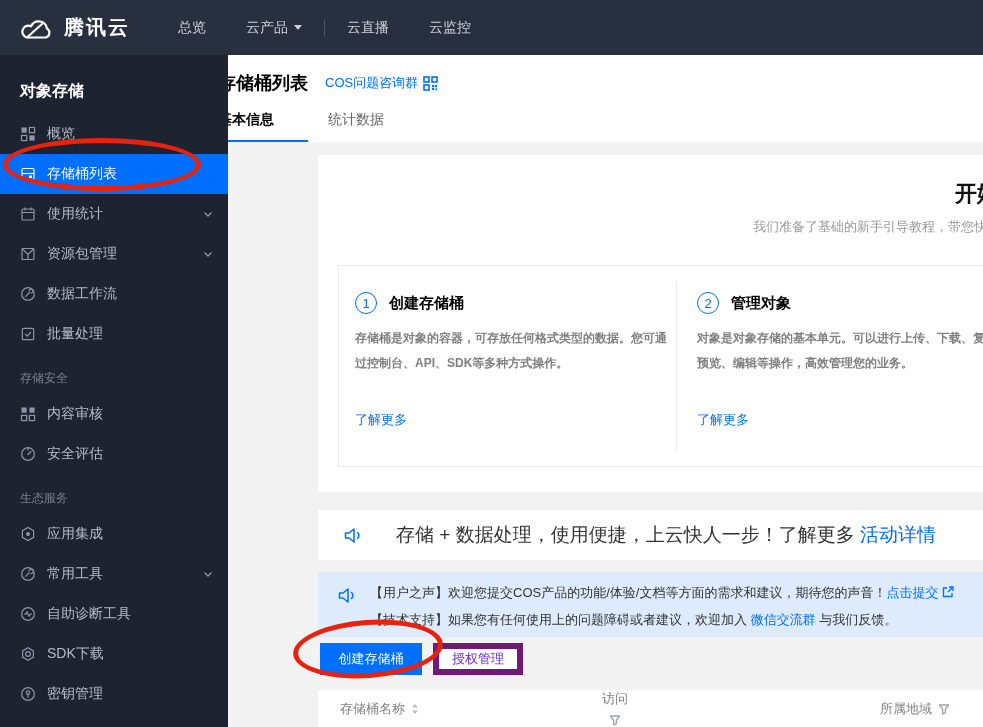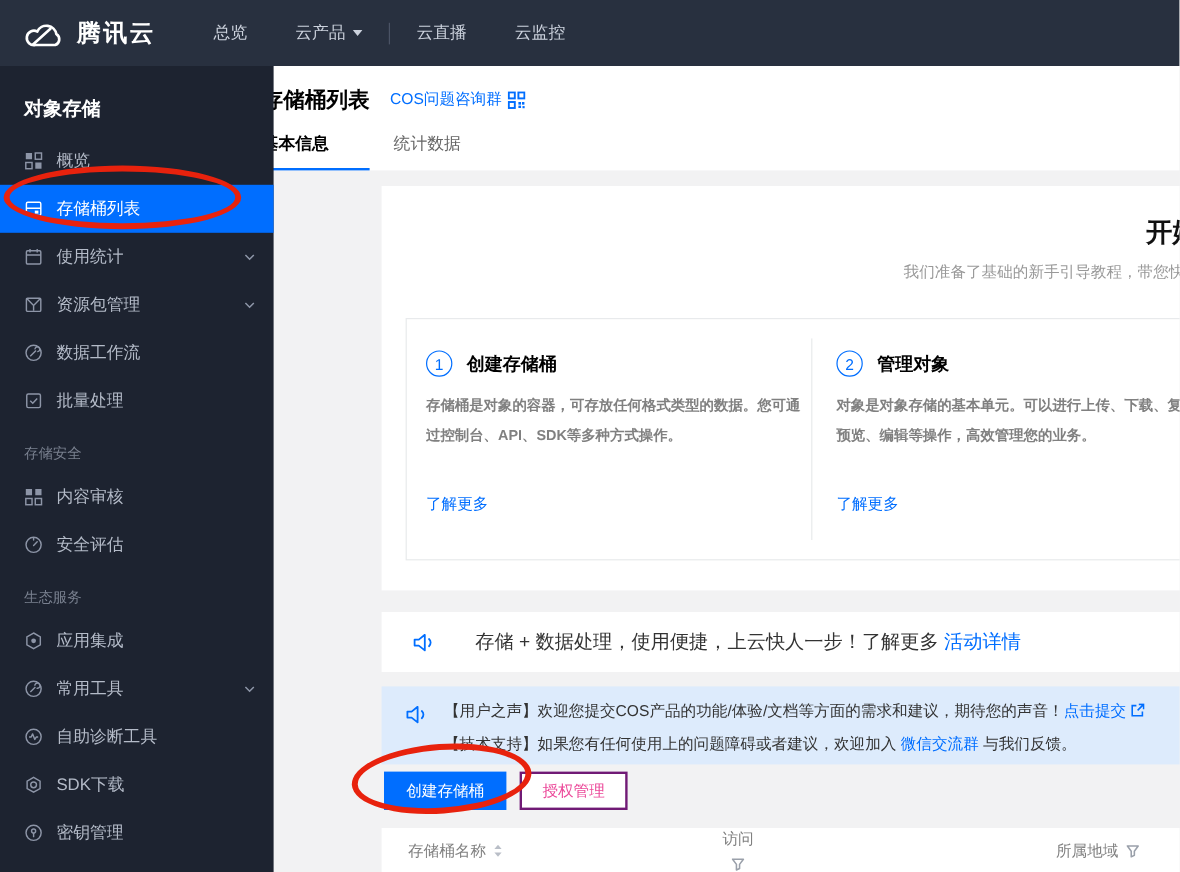--- a/index.html
+++ b/index.html
@@ -49,30 +49,30 @@
   .step2 { left:358px; width:560px; }
   .step-divider { position:absolute; left:337px; top:16px; bottom:16px; width:1px; background:#e8eaec; }
   .step-head { display:flex; align-items:center; gap:12px; margin-top:26px; }
   .step-num { width:22px; height:22px; border:1px solid #006eff; border-radius:50%; color:#006eff; font-size:13px; display:flex; align-items:center; justify-content:center; flex:0 0 auto; }
   .step-title { font-size:15px; font-weight:bold; color:#000; }
   .step-desc { margin-top:12px; font-size:12px; color:#808080; line-height:25px; width:314px;font-weight:bold; }
   .step-link { position:absolute; left:0; top:145px; color:#006eff; font-size:13px; cursor:pointer; }
 
   .notice1 { position:absolute; left:118px; top:368px; width:1000px; height:50px; background:#fff; display:flex; align-items:center; }
   .notice1 .spk { margin-left:26px; }
-  .notice1 .txt { margin-left:33px; font-size:16px; color:#333; }
+  .notice1 .txt { margin-left:33px; font-size:19px; color:#333; }
   .link { color:#006eff; cursor:pointer; }
 
   .notice2 { position:absolute; left:118px; top:430px; width:1000px; height:65px; background:#ddebfc; }
   .notice2 .spk { position:absolute; left:20px; top:15px; }
   .notice2 .lines { position:absolute; left:52px; top:7px; font-size:13px; color:#333; line-height:27px; white-space:nowrap; }
   .ext-icon { display:inline-block; vertical-align:-1px; margin-left:4px; }
 
   .btn-create { position:absolute; left:120px; top:501px; width:102px; height:32px; background:#006eff; color:#fff; font-size:13px; border:none; cursor:pointer; font-family:inherit; }
-  .btn-auth { position:absolute; left:233px; top:501px; width:90px; height:32px; background:#fff; color:#ec4899; font-size:13px; border:2px solid #701a75; cursor:pointer; font-family:inherit; }
+  .btn-auth { position:absolute; left:233px; top:501px; width:90px; height:32px; background:#fff; color:#6d28d9; font-size:13px; border:6px solid #701a75; cursor:pointer; font-family:inherit; }
 
   .table-head { position:absolute; left:118px; top:548px; width:1000px; height:40px; background:#fff; }
   .th { position:absolute; top:0; height:37px; display:flex; align-items:center; gap:6px; font-size:13px; color:#808080; cursor:pointer; white-space:nowrap; }
   .th-name { left:22px; } .th-access { left:284px;flex-direction:column; } .th-region { left:562px; }
 
   
   .ellipse { position:absolute; border:5px solid #e8220d; border-radius:50%; z-index:10; pointer-events:none; }
   .ellipse1 { left:3px; top:138px; width:198px; height:53px; }
   .ellipse2 { left:293px; top:620px; width:150px; height:58px; transform:rotate(-4deg); }
 </style>

